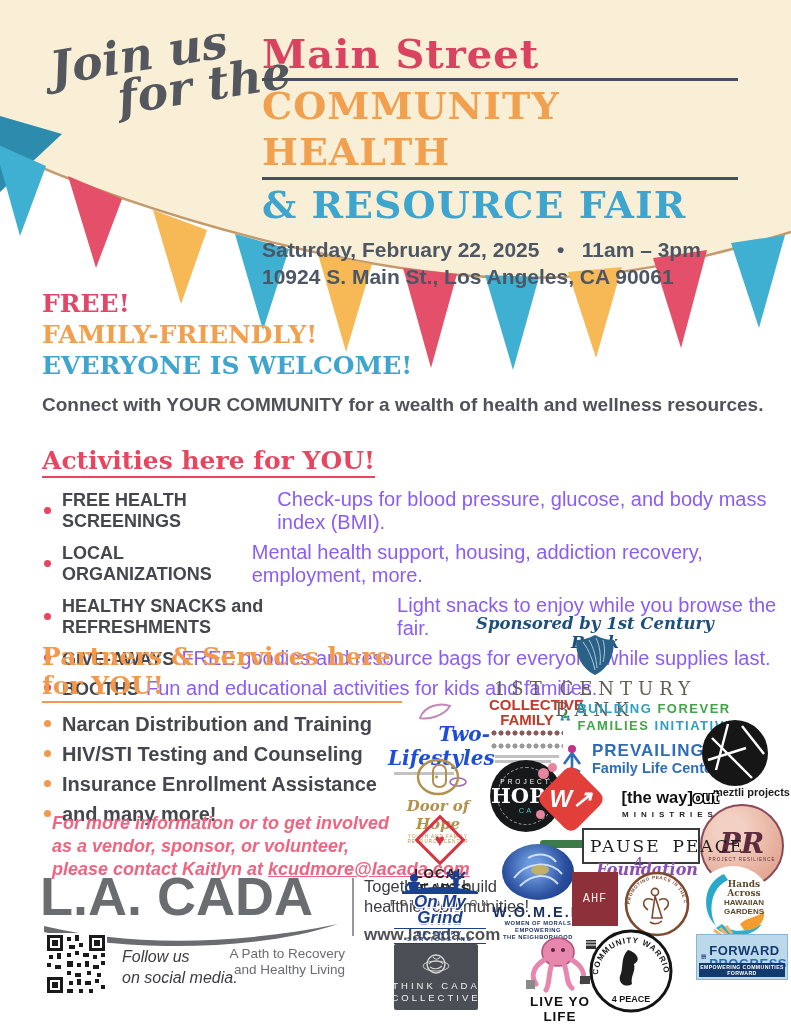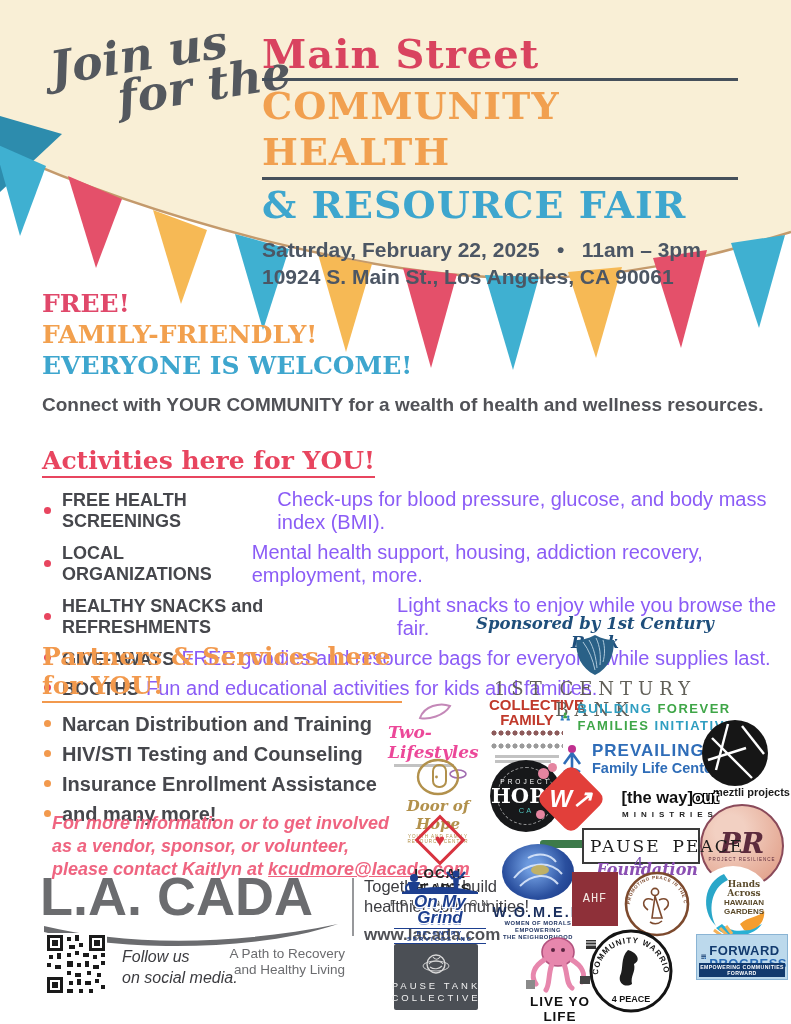--- a/index.html
+++ b/index.html
@@ -69,21 +69,21 @@
   
   .sponsored{position:absolute;left:455px;top:614px;width:280px;z-index:2;text-align:center;
              font-family:"DejaVu Serif",serif;font-weight:bold;font-style:italic;
              font-size:16.5px;color:#1e4e7b;}
   .bank{position:absolute;left:455px;top:634px;width:280px;z-index:2;text-align:center;}
   .bank-name{margin-top:2px;font-family:"DejaVu Serif",serif;font-size:18px;color:#615f58;letter-spacing:6px;}
 
   
   .tile{position:absolute;z-index:2;}
   .tl-script{font-family:"DejaVu Serif",serif;font-style:italic;font-weight:bold;
-             font-size:17px;color:#ec4899;}
+             font-size:20px;color:#1d4ed8;text-align:right;}
   .micro{height:3px;background:#c2c2c2;margin:2px 6px;}
   .cr-words{font-family:"Liberation Sans",sans-serif;font-weight:900;font-size:15px;
             letter-spacing:0px;color:#c0392b;line-height:15px;text-align:center;}
   .crowd{height:11px;margin:2px 2px 0 2px;
          background-image:radial-gradient(circle at 3px 4px,#8d5b5b 2.3px,transparent 2.8px);
          background-size:7px 11px;}
   .bffi-row{font-weight:800;font-size:13px;letter-spacing:1.5px;line-height:17px;white-space:nowrap;}
   .c-blue{color:#2f9ec1;} .c-green{color:#3fa648;} .c-pblue{color:#2f6db8;}
   .prev1{font-weight:700;font-size:17px;letter-spacing:1px;line-height:18px;}
   .prev2{font-weight:600;font-size:14.5px;line-height:16px;}
@@ -526,21 +526,21 @@
   </div>
 
   <div class="tile" style="left:394px;top:944px;">
     <div class="tt-box">
       <svg width="30" height="28" viewBox="0 0 30 28">
         <circle cx="15" cy="12" r="9" fill="none" stroke="#d8d8d8" stroke-width="1.4"></circle>
         <path d="M8,12 C11,8 19,8 22,12 M9,15 C13,18 18,17 21,14 M12,5 C14,8 17,8 19,5" stroke="#d8d8d8" stroke-width="1.1" fill="none"></path>
         <ellipse cx="15" cy="14" rx="13" ry="5" fill="none" stroke="#d8d8d8" stroke-width="0.9"></ellipse>
       </svg>
       <div class="tt-t">
-        <div>PAUSE TANK</div>
+        <div>THINK CADA</div>
         <div>COLLECTIVE</div>
       </div>
     </div>
   </div>
 
   <div class="tile" style="left:512px;top:932px;width:96px;">
     <svg width="88" height="62" viewBox="0 0 88 62" style="margin:0 auto;display:block;">
       <ellipse cx="42" cy="20" rx="16" ry="14" fill="#e787ad" stroke="#b3537f" stroke-width="1.6"></ellipse>
       <circle cx="37" cy="18" r="2" fill="#5a2340"></circle>
         <circle cx="47" cy="18" r="2" fill="#5a2340"></circle>

